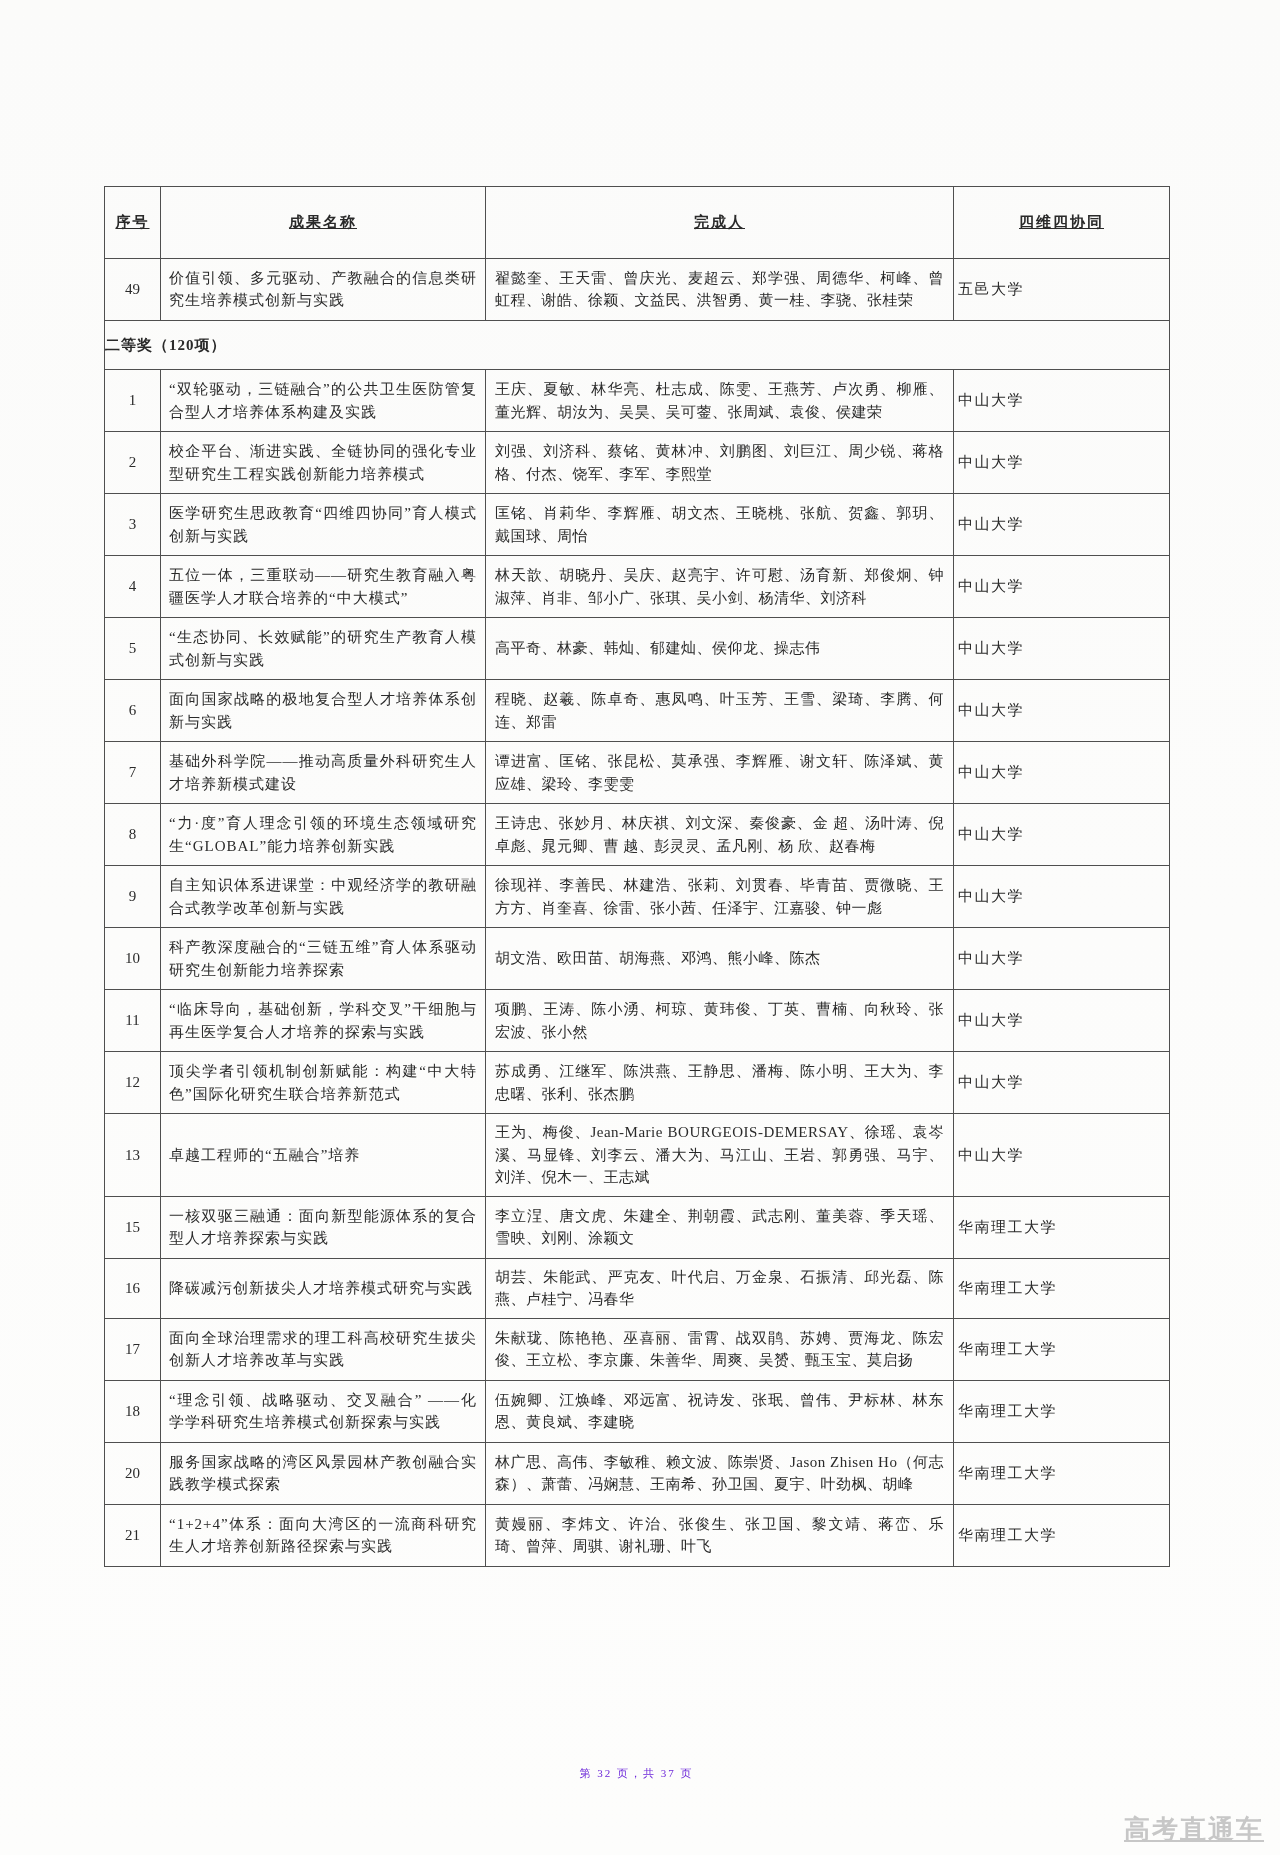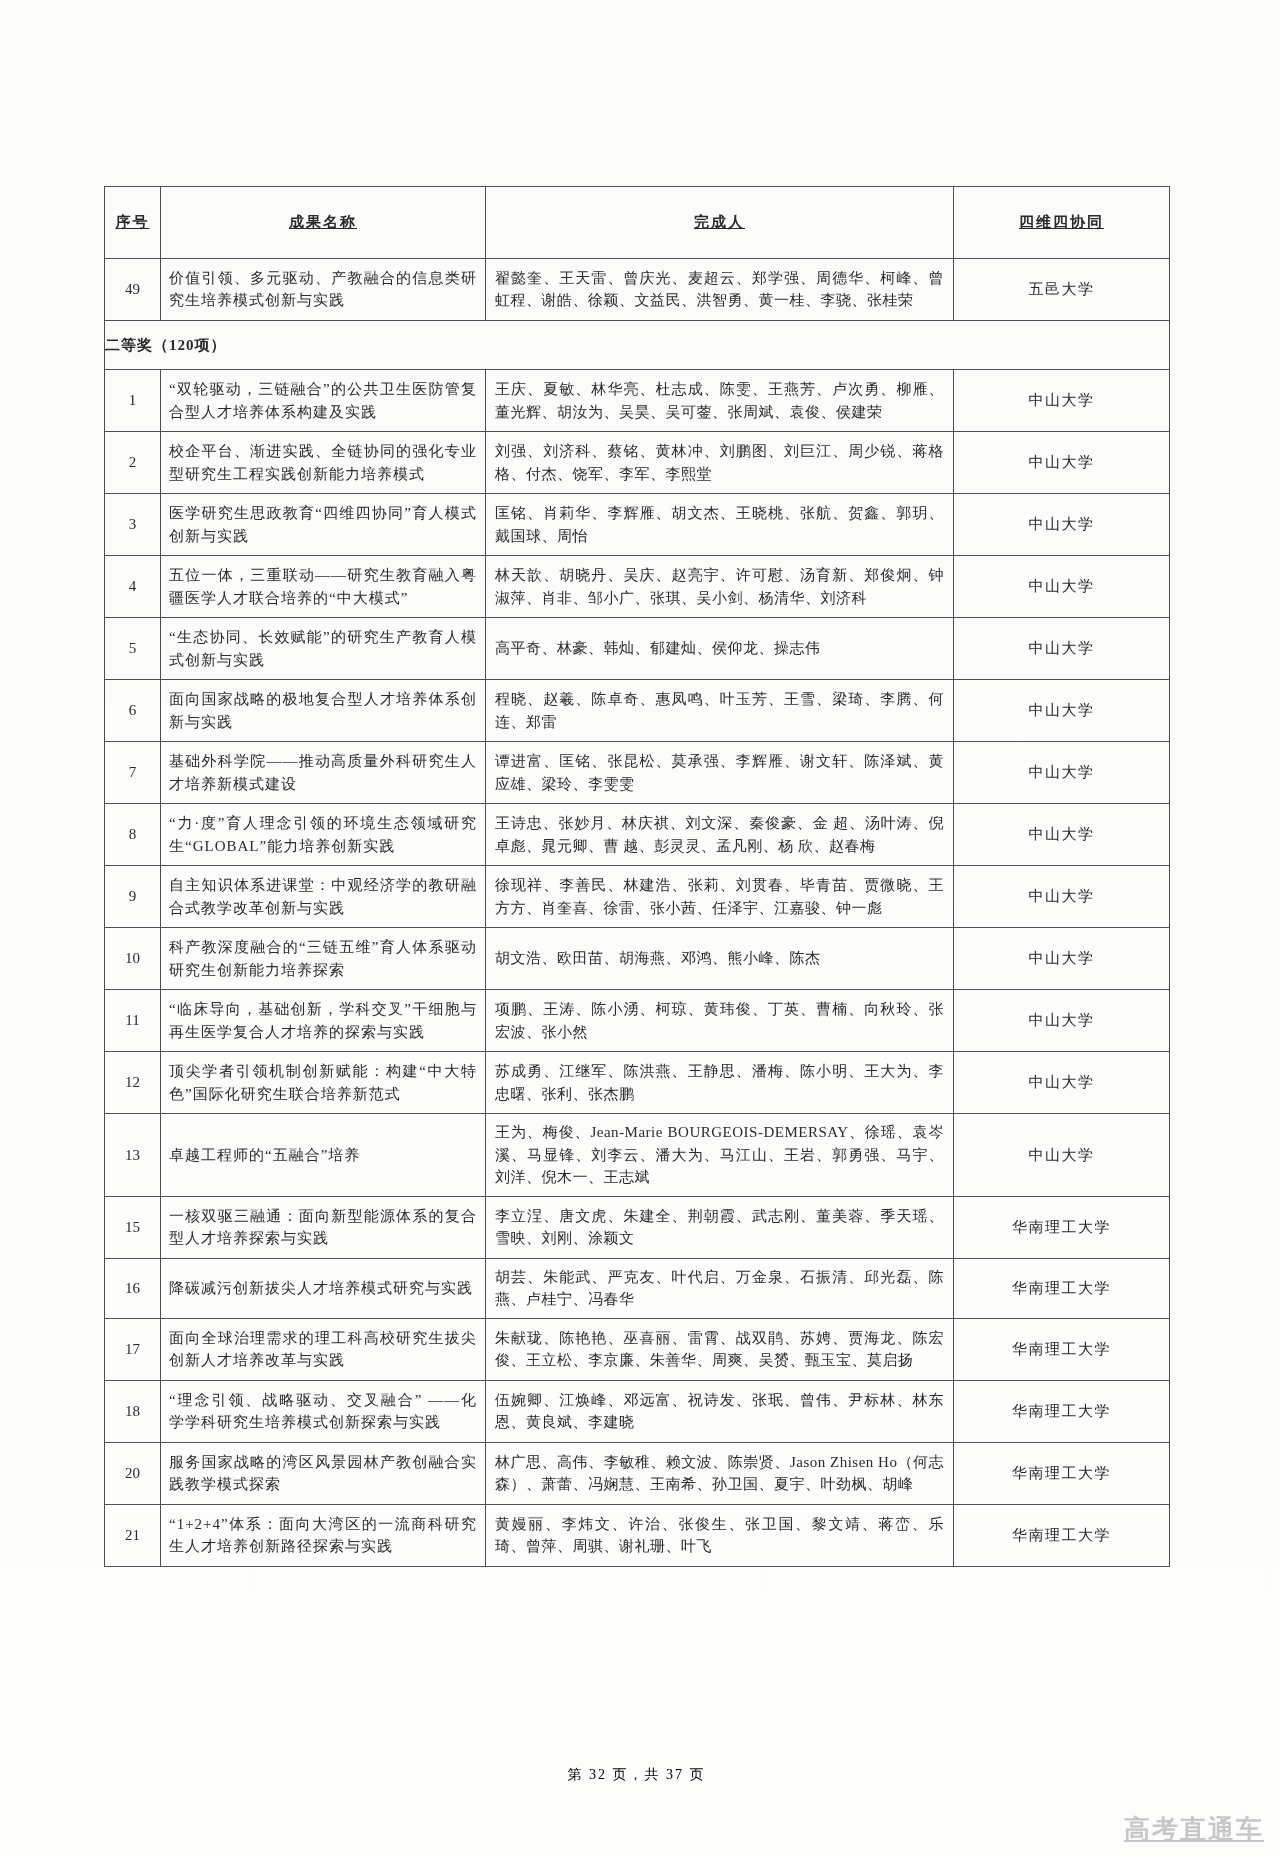--- a/index.html
+++ b/index.html
@@ -35,36 +35,36 @@
     font-weight:600;
     text-align:center;
     padding:24px 4px;
     font-size:15px;
     letter-spacing:2px;
     text-decoration:underline;
   }
   td.no-cell{text-align:center;font-size:14px;padding:6px 2px;}
   td.title-cell{text-align:justify;padding:8px 8px;letter-spacing:1px;}
   td.people-cell{text-align:justify;padding:7px 9px;letter-spacing:0.5px;}
-  td.unit-cell{text-align:center;padding:4px 4px;letter-spacing:1.5px;}
+  td.unit-cell{text-align:left;padding:4px 4px;letter-spacing:1.5px;}
   td.section-cell{
     text-align:left;
     font-weight:bold;
     font-size:21px;
     letter-spacing:1px;
     padding:13px 0;
     color:#1e1e1e;
   }
   .footer{
     position:absolute;
     left:104px;top:1766px;width:1065px;
     text-align:center;
-    font-size:14px;
+    font-size:11px;
     letter-spacing:2px;
-    color:#000000;
+    color:#6d28d9;
   }
   .watermark{
     position:absolute;
     right:16px;top:1812px;
     font-size:26px;
     font-weight:bold;
     letter-spacing:2px;
     color:#c7c7c7;
     font-family:"Liberation Sans","DejaVu Sans",sans-serif;
     text-decoration:underline;

